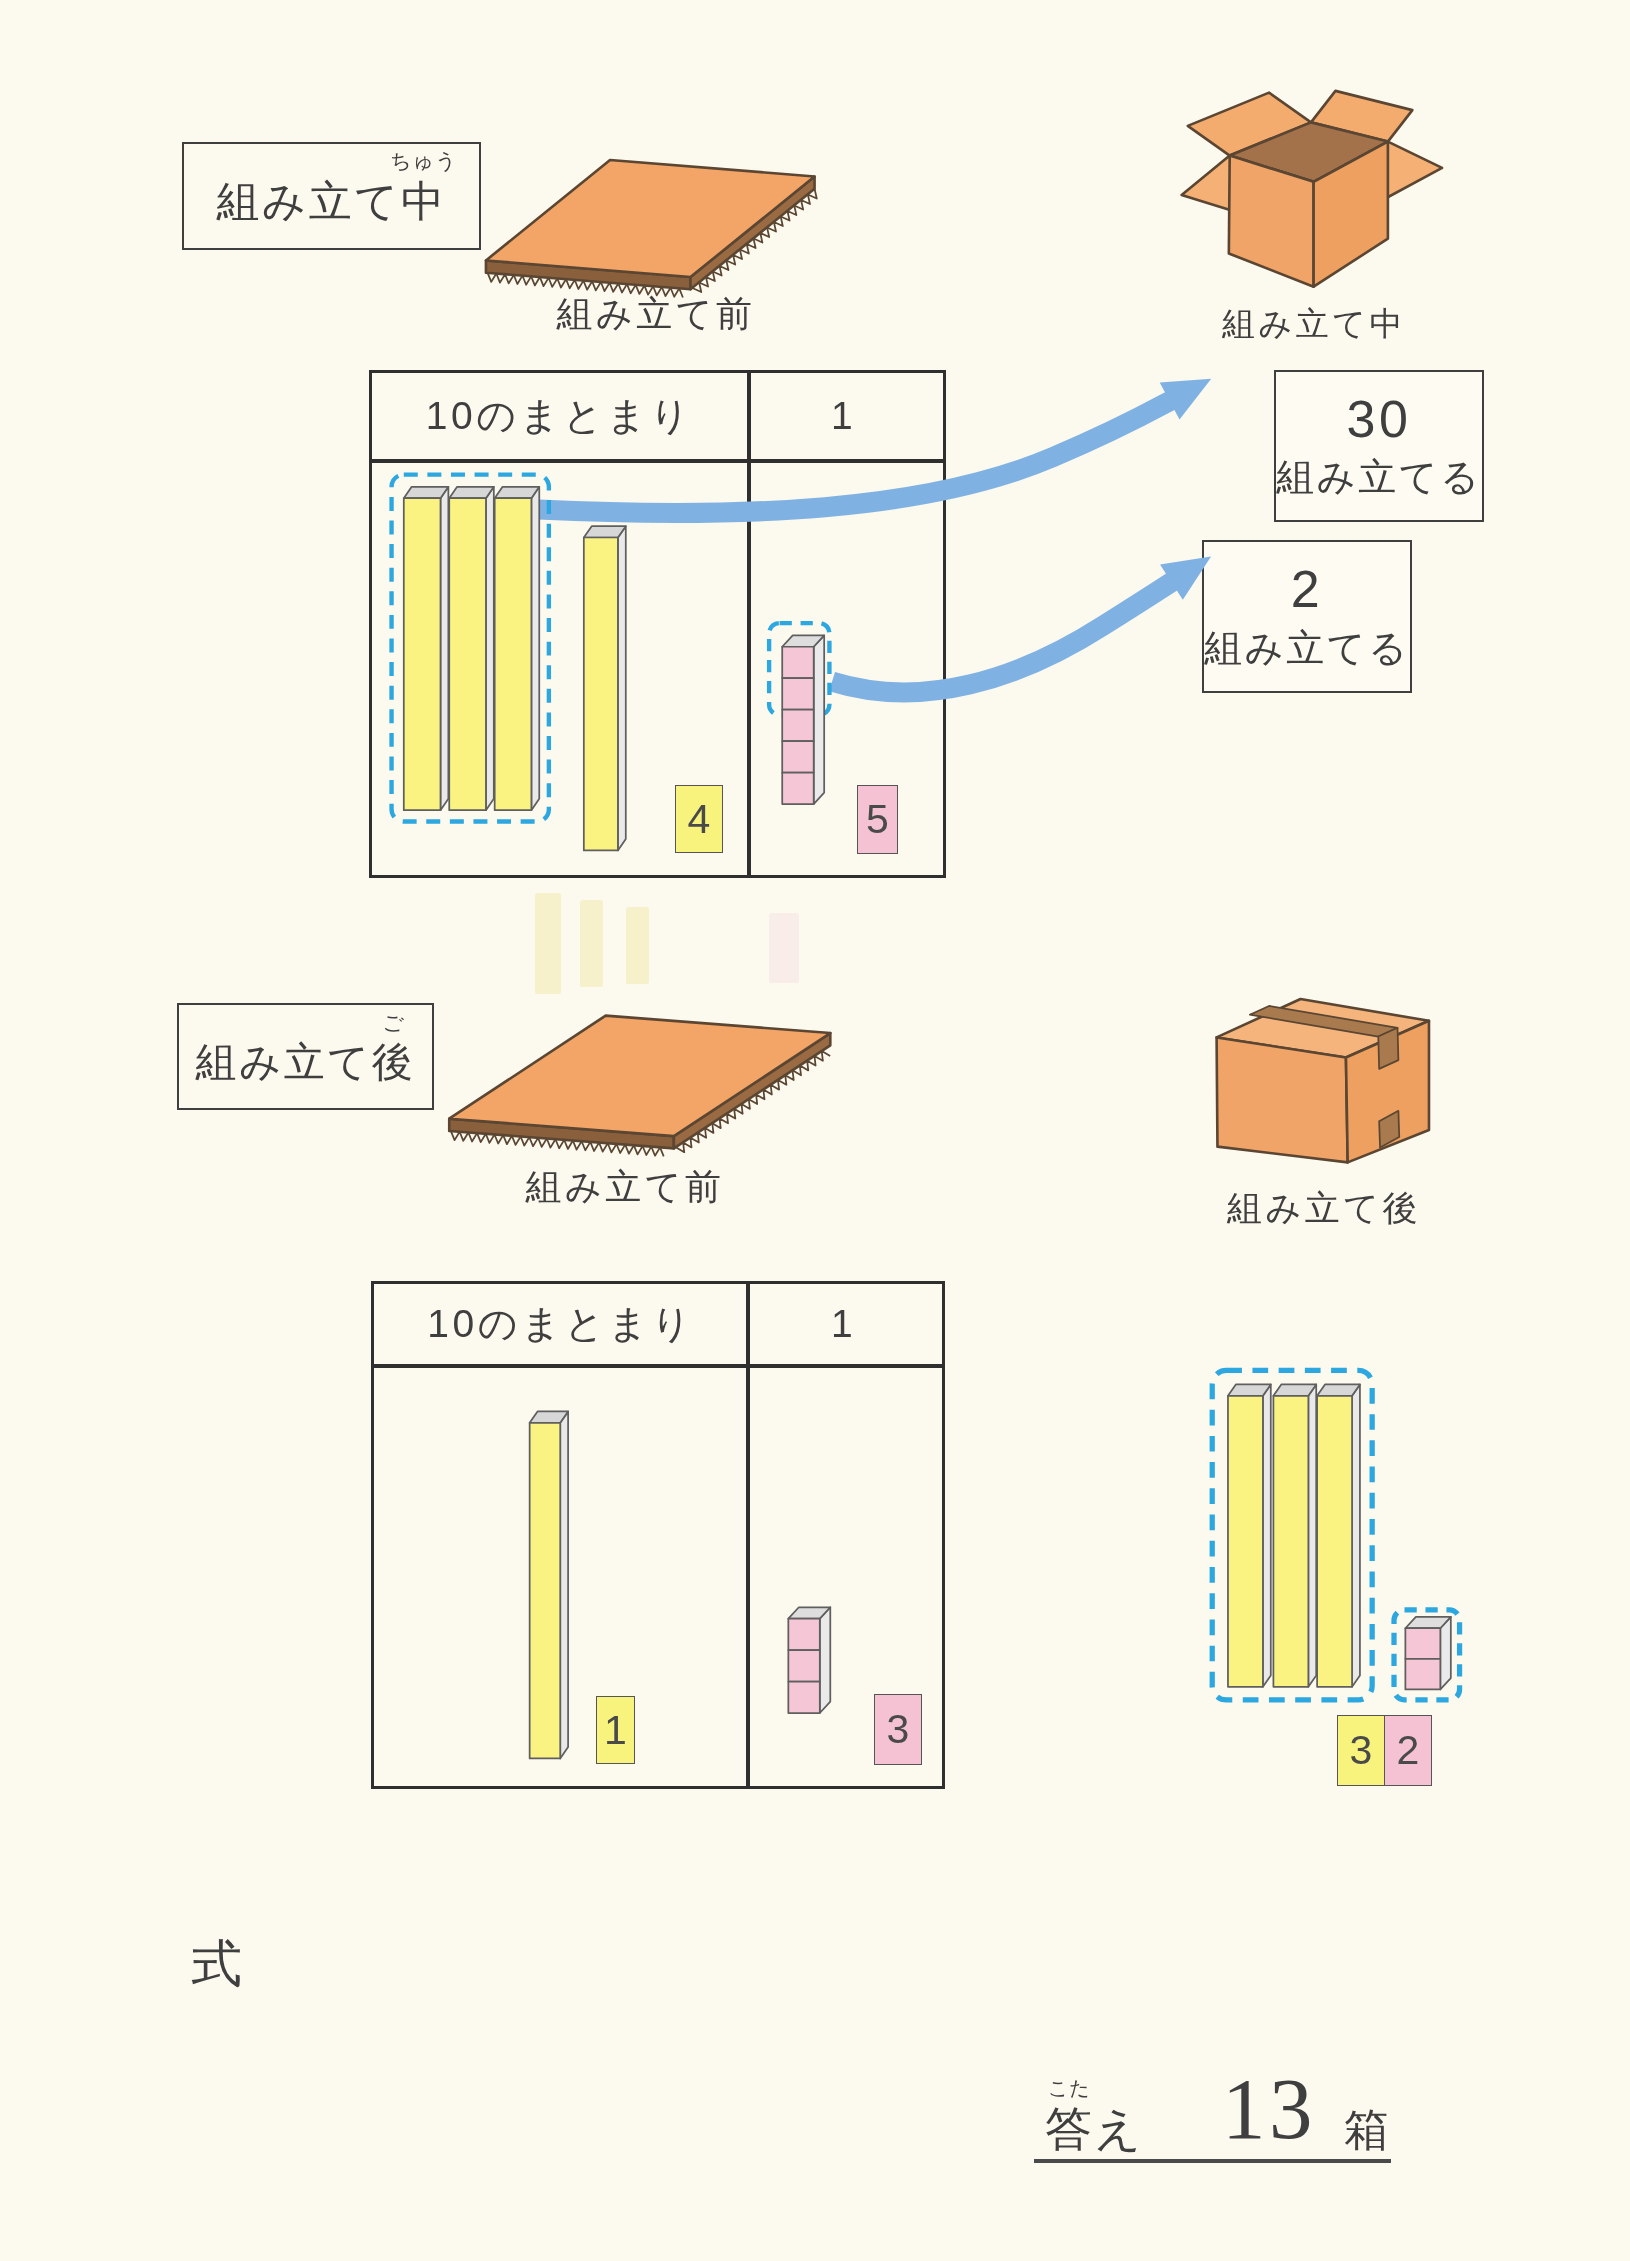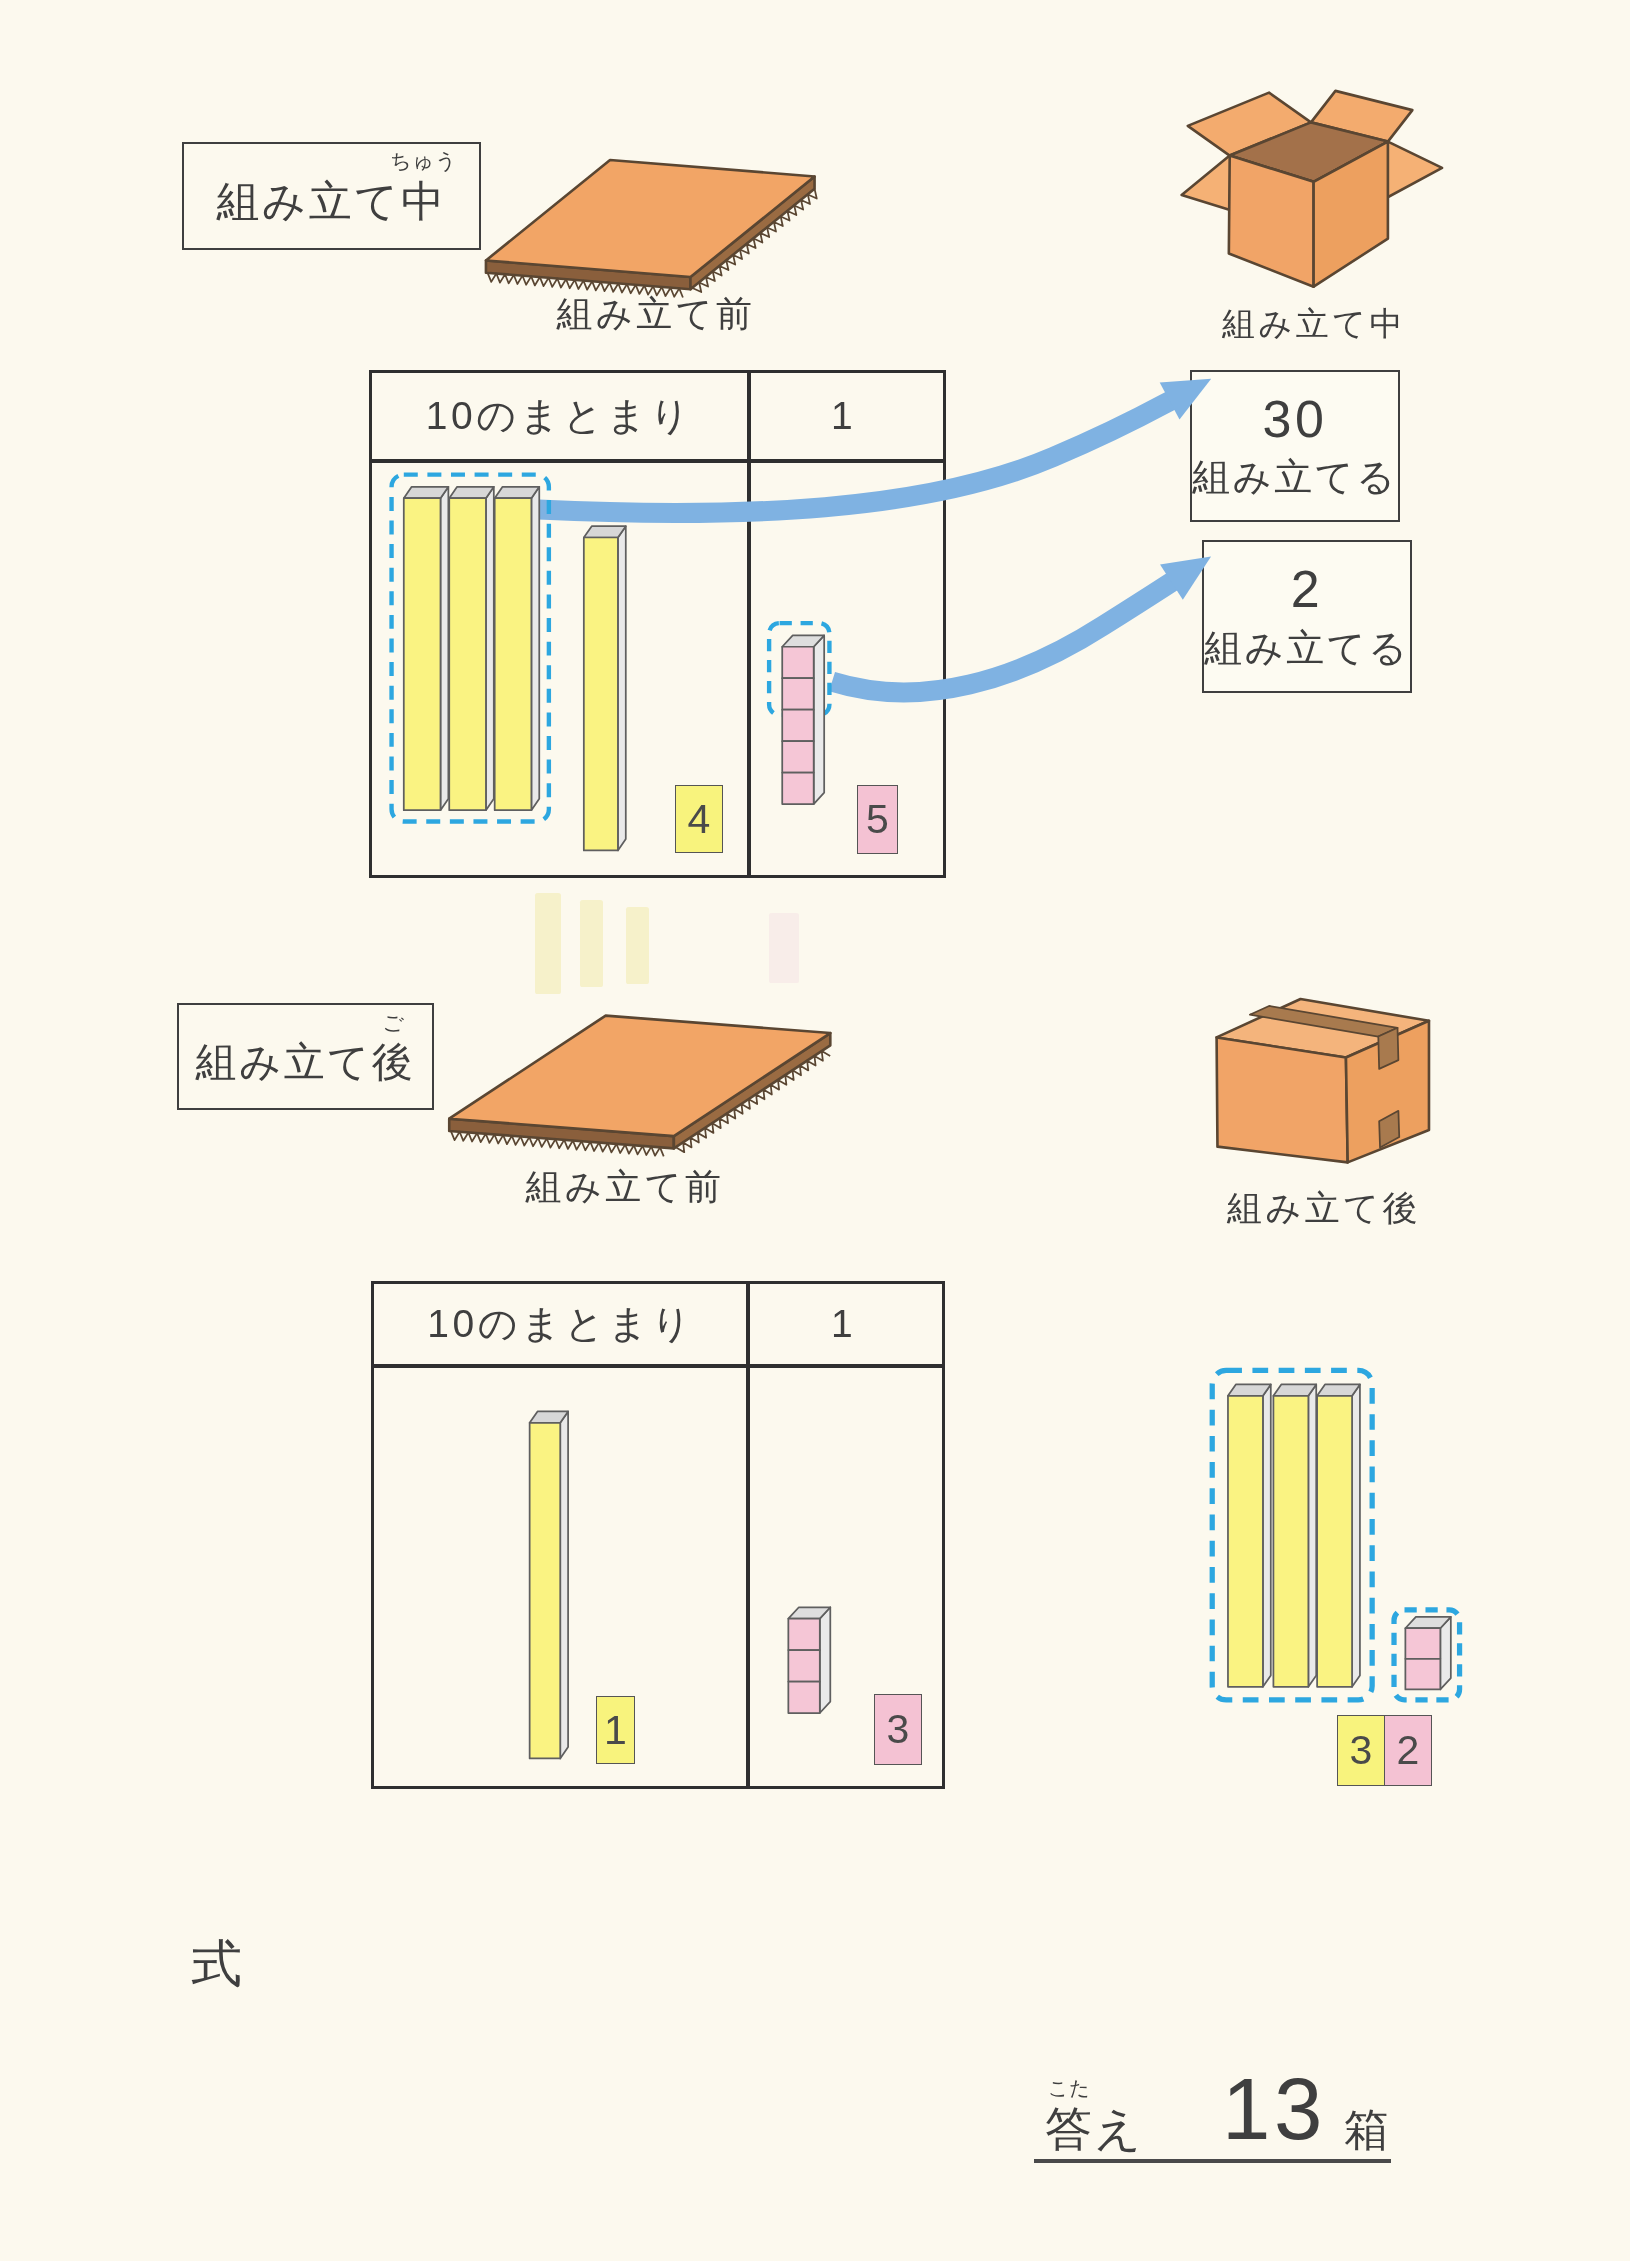--- a/index.html
+++ b/index.html
@@ -72,21 +72,21 @@
     <div class="hline" style="top:80px;"></div>
   </div>
   <div class="hcell" style="left:375px;top:1284px;width:372px;height:80px;">10のまとまり</div>
   <div class="hcell" style="left:751px;top:1284px;width:185px;height:80px;">1</div>
 
   <div class="caption" style="left:481px;top:290px;width:350px;">組み立て前</div>
   <div class="caption" style="left:1139px;top:302px;width:350px;font-size:33px;">組み立て中</div>
   <div class="caption" style="left:450px;top:1163px;width:350px;">組み立て前</div>
   <div class="caption" style="left:1149px;top:1185px;width:350px;font-size:35px;">組み立て後</div>
 
-  <div class="callout" style="left:1190px;top:370px;width:206px;height:148px;">
+  <div class="callout" style="left:1274px;top:370px;width:206px;height:148px;">
     <div class="val">30</div>
     <div class="act">組み立てる</div>
   </div>
   <div class="callout" style="left:1202px;top:540px;width:206px;height:149px;">
     <div class="val">2</div>
     <div class="act">組み立てる</div>
   </div>
 
   <svg width="1630" height="2261" viewBox="0 0 1865 2587">
     <defs>
@@ -229,18 +229,18 @@
   <div class="card yellow" style="left:596px;top:1696px;width:37px;height:66px;">1</div>
   <div class="card pink" style="left:874px;top:1694px;width:46px;height:69px;">3</div>
   <div class="card yellow" style="left:1337px;top:1715px;width:46px;height:69px;">3</div>
   <div class="card pink" style="left:1385px;top:1715px;width:46px;height:69px;border-left:none;">2</div>
 
   <div class="shiki" style="left:191px;top:1930px;">式</div>
 
   <div class="anslabel" style="left:1045px;top:2098px;">
     <span class="kanji-ruby"><span>答</span><span class="furi" style="top:-23px;font-size:20px;">こた</span></span><span>え</span>
   </div>
-  <div class="ansval" style="left:1222px;top:2065px;">13</div>
+  <div class="ansval" style="left:1222px;top:2065px;font-family:Liberation Serif, serif;">13</div>
   <div class="ansunit" style="left:1344px;top:2100px;">箱</div>
   <div class="ansline" style="left:1034px;top:2159px;width:357px;"></div>
 
 </div>
 
 
 </body></html>

